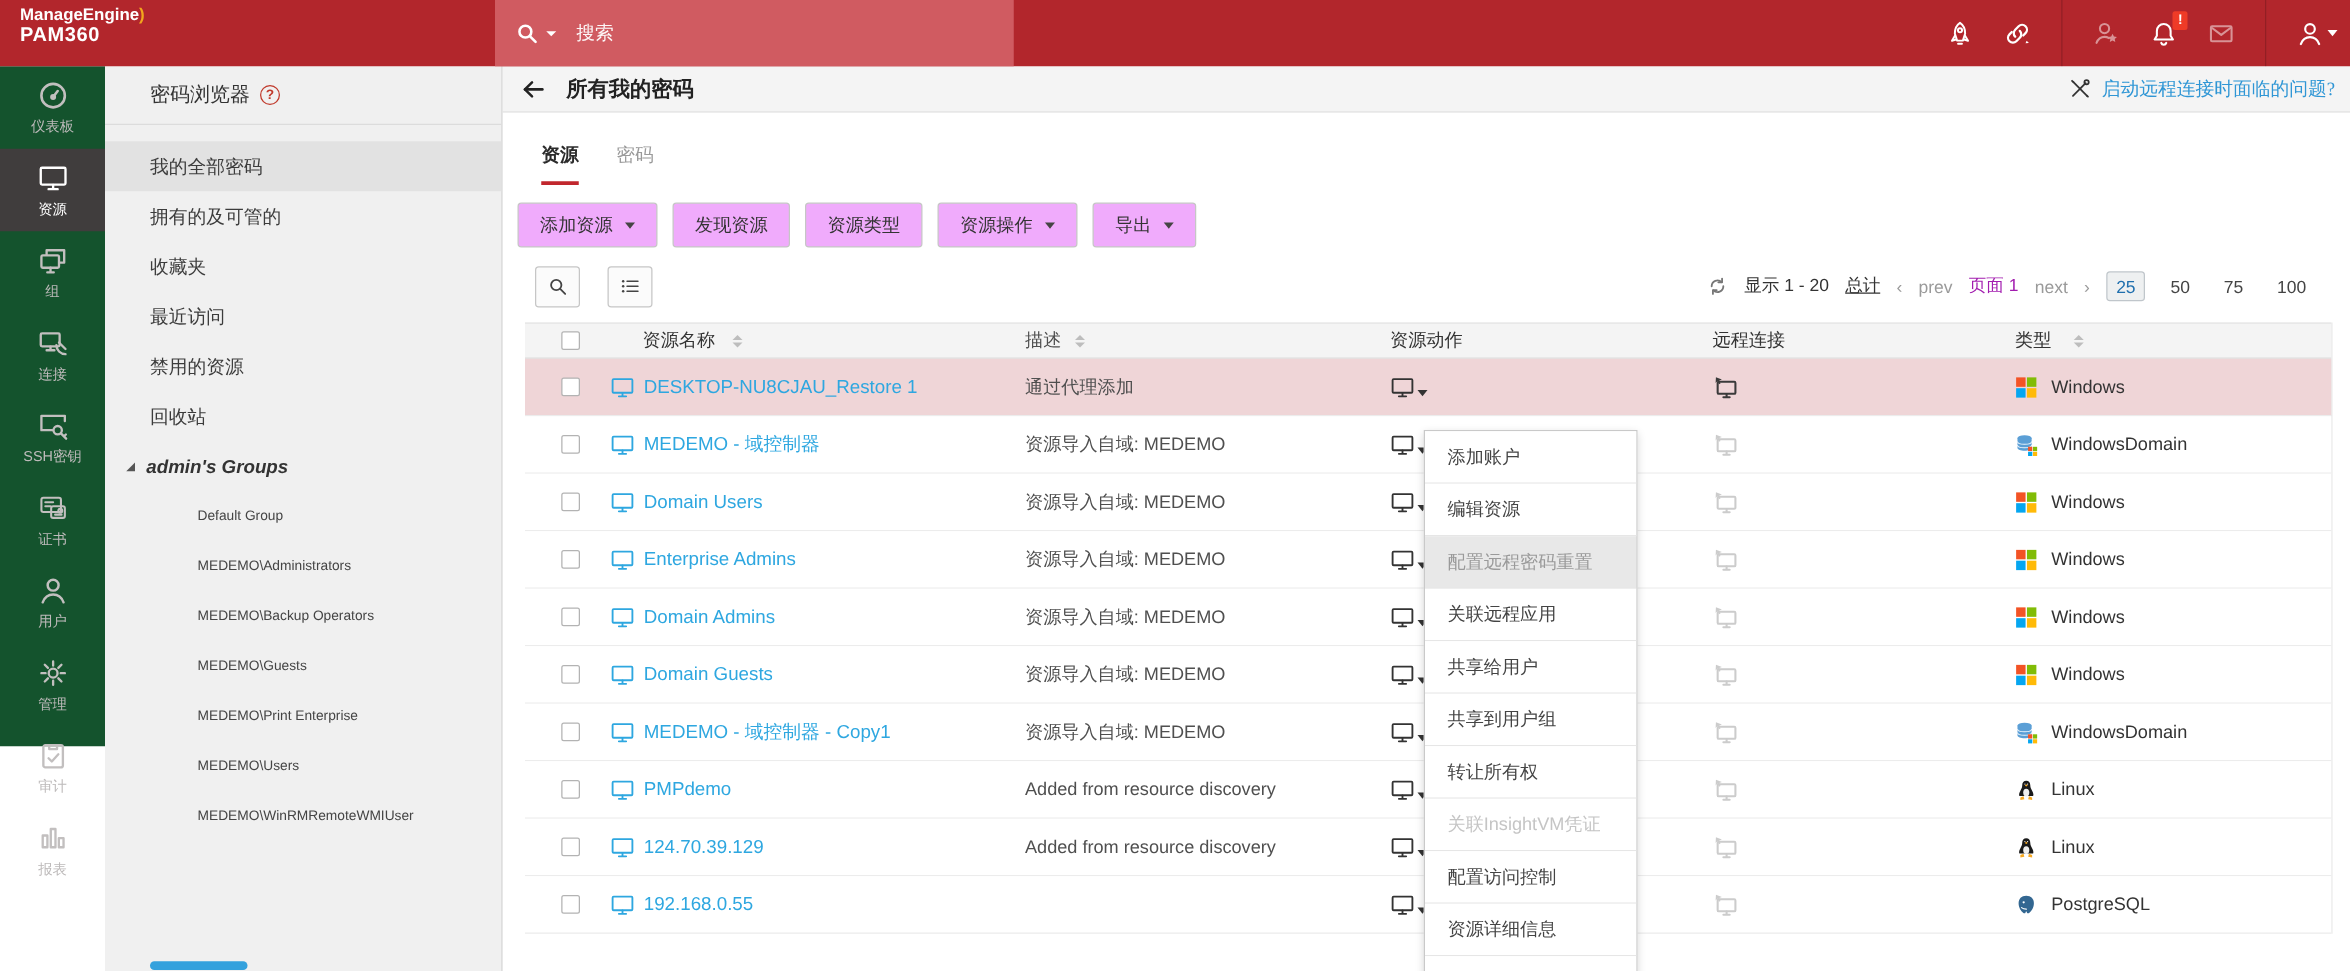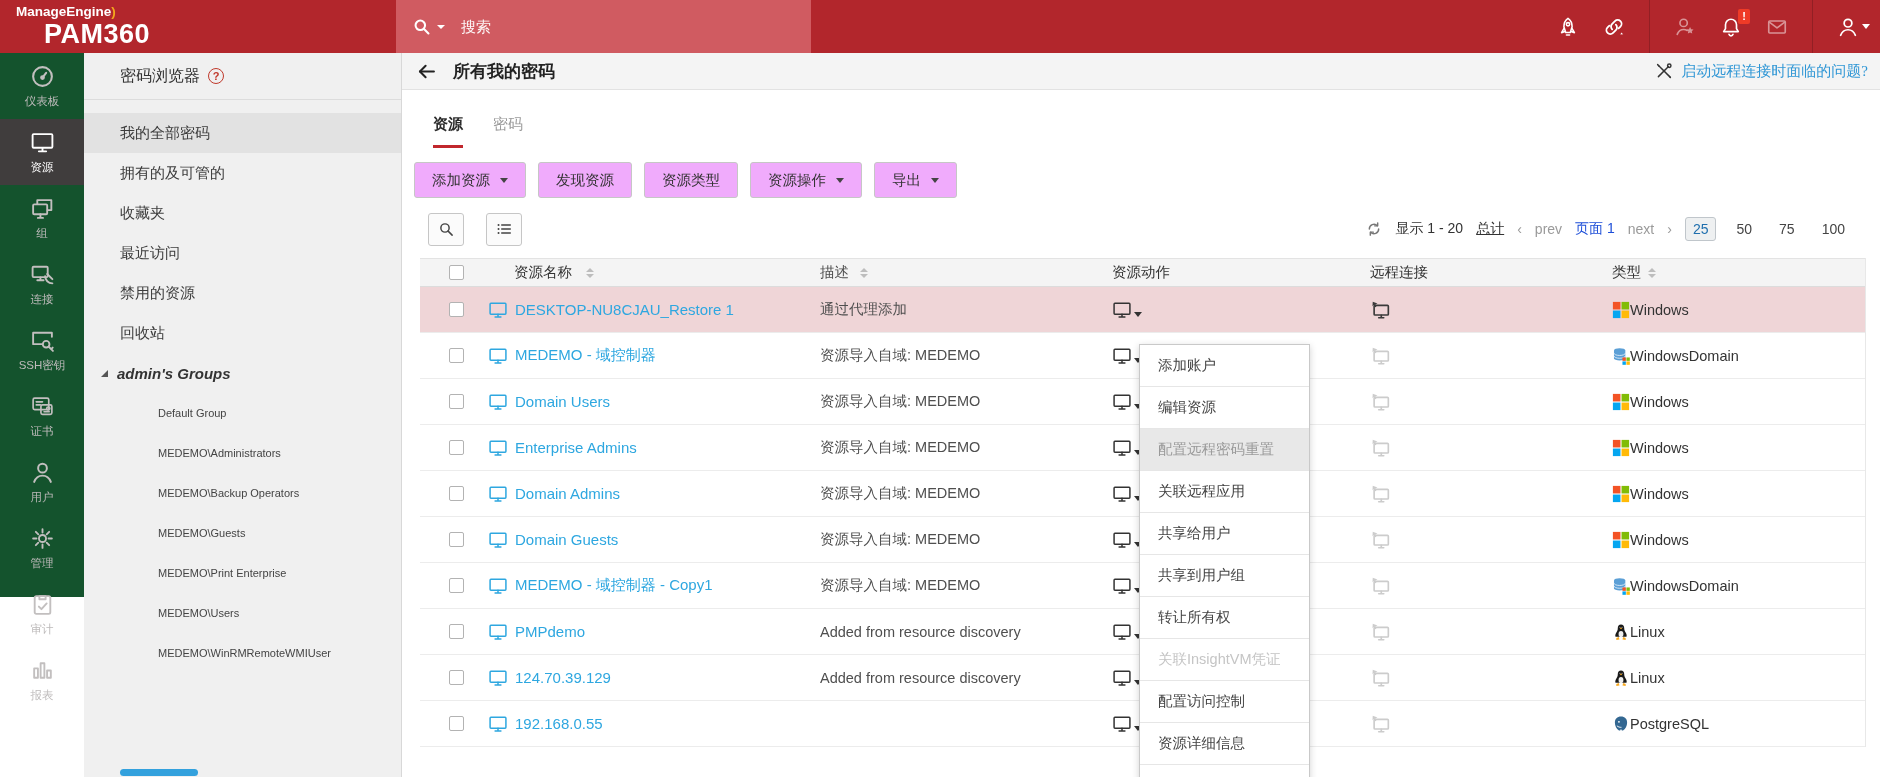--- a/index.html
+++ b/index.html
@@ -6,21 +6,21 @@
   html,body { width:1880px; height:777px; overflow:hidden; background:#fff;
     font-family:"Liberation Sans","DejaVu Sans",sans-serif; }
   [data-icon]{ display:inline-block; }
   [data-icon] svg{ width:100%; height:100%; display:block; }
 
   
   .topbar{ position:absolute; left:0; top:0; width:1880px; height:53px; background:#b2262c; z-index:30; }
   .logo{ position:absolute; left:16px; top:5px; color:#fff; line-height:1.1; white-space:nowrap; }
   .logo .me{ font-size:13.5px; } .logo .me b{ font-weight:bold; }
   .logo .flame{ color:#f2a71d; font-weight:bold; }
-  .logo .prod{ font-size:27px; font-weight:bold; letter-spacing:.5px;margin-left:28px; }
+  .logo .prod{ font-size:16px; font-weight:bold; letter-spacing:.5px; }
   .top-search{ position:absolute; left:396px; top:0; width:415px; height:53px; background:#d05b61;
     display:flex; align-items:center; padding:0 16px; gap:6px; }
   .top-search .s-ic{ width:19px; height:19px; color:#fff; }
   .caret{ display:inline-block; width:0; height:0; border-left:4px solid transparent;
     border-right:4px solid transparent; border-top:5px solid currentColor; }
   .top-search .caret{ color:#fff; border-top-width:4px; margin-right:10px; }
   .top-search input{ background:transparent; border:none; outline:none; color:#fff; font-size:15px; width:300px;
     font-family:inherit; }
   .top-search input::placeholder{ color:rgba(255,255,255,.95); }
   .top-icons{ position:absolute; right:0; top:0; height:53px; display:flex; align-items:center; gap:24px; padding-right:10px; }
@@ -81,38 +81,38 @@
 
   .row2{ display:flex; align-items:center; margin:14px 0 0 26px; height:34px; }
   .sq-btn{ width:36px; height:33px; border:1px solid #c6c6c6; border-radius:3px; background:#fbfbfb;
     display:flex; align-items:center; justify-content:center; cursor:pointer; margin-right:22px; }
   .sq-btn .ic16{ width:16px; height:16px; color:#444; }
   .pager{ margin-left:auto; display:flex; align-items:center; gap:13px; padding-right:28px; font-size:14px; color:#444; }
   .refresh-ic{ width:16px; height:16px; color:#777; cursor:pointer; }
   .pg-text{ color:#333; }
   .pg-link{ color:#333; text-decoration:underline; cursor:pointer; }
   .pg-nav{ color:#9a9a9a; cursor:pointer; }
-  .pg-page{ color:#1d4ed8; }
+  .pg-page{ color:#a21caf; }
   .size{ padding:3px 7px; color:#444; cursor:pointer; }
   .size.active{ border:1px solid #c0c6cb; background:#eef0f1; border-radius:3px; color:#1f6fae; }
 
   
   .tablewrap{ margin:12px 0 0 18px; width:1446px; border-right:1px solid #e8e8e8; }
   .thead{ display:flex; align-items:center; height:29px; background:#f4f4f4; border-top:1px solid #e3e3e3;
     border-bottom:1px solid #dcdcdc; font-size:14.5px; color:#333; }
   .trow{ display:flex; align-items:center; height:46px; border-bottom:1px solid #ececec; background:#fff; }
   .trow.selected{ background:#efd5d7; }
   .c-check{ width:60px; padding-left:29px; display:flex; align-items:center; }
   .c-name{ width:330px; display:flex; align-items:center; padding-left:8px; gap:7px; overflow:hidden; white-space:nowrap; }
   .thead .c-name{ padding-left:34px; }
   .c-desc{ width:294px; padding-left:10px; font-size:14.5px; color:#4f4f4f; white-space:nowrap; overflow:hidden; }
   .c-action{ width:258px; padding-left:8px; display:flex; align-items:center; }
   .thead .c-action{ padding-left:8px; }
   .c-remote{ width:242px; padding-left:8px; display:flex; align-items:center; }
-  .c-type{ flex:1; display:flex; align-items:center; padding-left:8px; font-size:14.5px; color:#333; }
+  .c-type{ flex:1; display:flex; align-items:center; gap:11px; padding-left:8px; font-size:14.5px; color:#333; }
   .sort{ display:inline-flex; flex-direction:column; gap:2px; margin-left:7px; vertical-align:middle; }
   .sort i{ display:block; width:0; height:0; border-left:4px solid transparent; border-right:4px solid transparent; }
   .sort i.up{ border-bottom:4px solid #bdbdbd; } .sort i.dn{ border-top:4px solid #bdbdbd; }
   .sort{ display:none; } .sortable .sort{ display:inline-flex; }
   .checkbox{ width:15px; height:15px; border:1px solid #b3b3b3; border-radius:2px; background:#fff; cursor:pointer; }
   .mon-blue{ width:20px; height:20px; color:#2ea7e0; flex:none; }
   .rlink{ font-size:15px; color:#2ea7e0; text-decoration:none; cursor:pointer; overflow:hidden; text-overflow:ellipsis; }
   .action-btn{ display:flex; align-items:end; gap:2px; cursor:pointer; color:#333; }
   .action-btn .mon{ width:20px; height:20px; }
   .action-btn .caret{ border-top-width:5px; margin-bottom:3px; }

